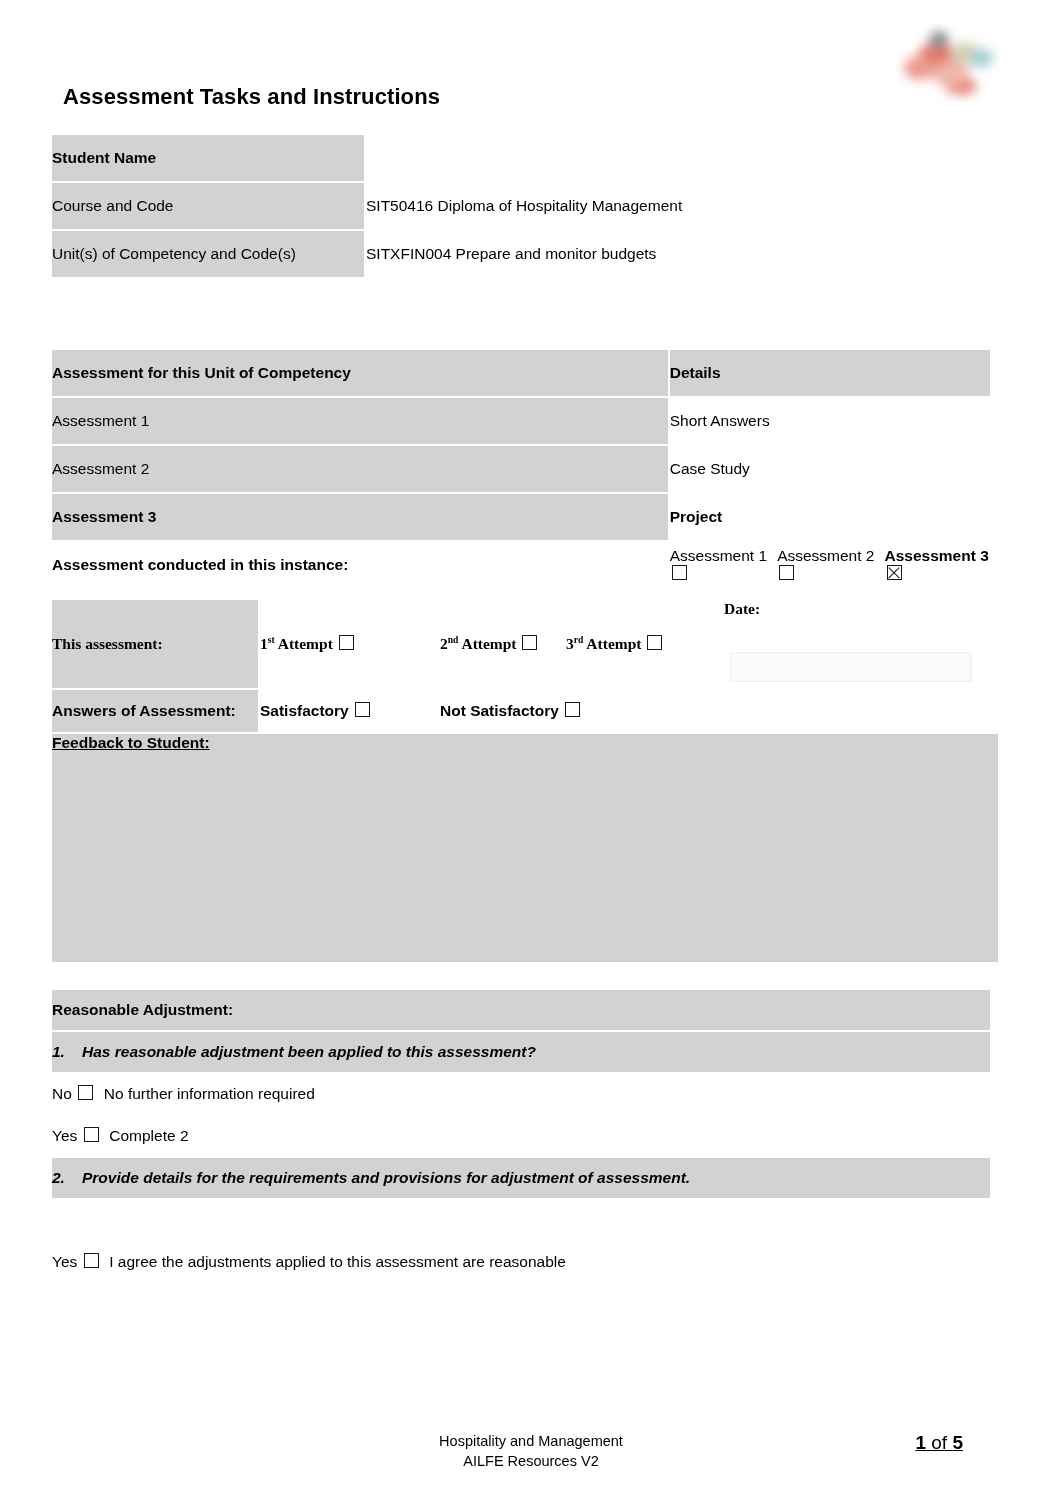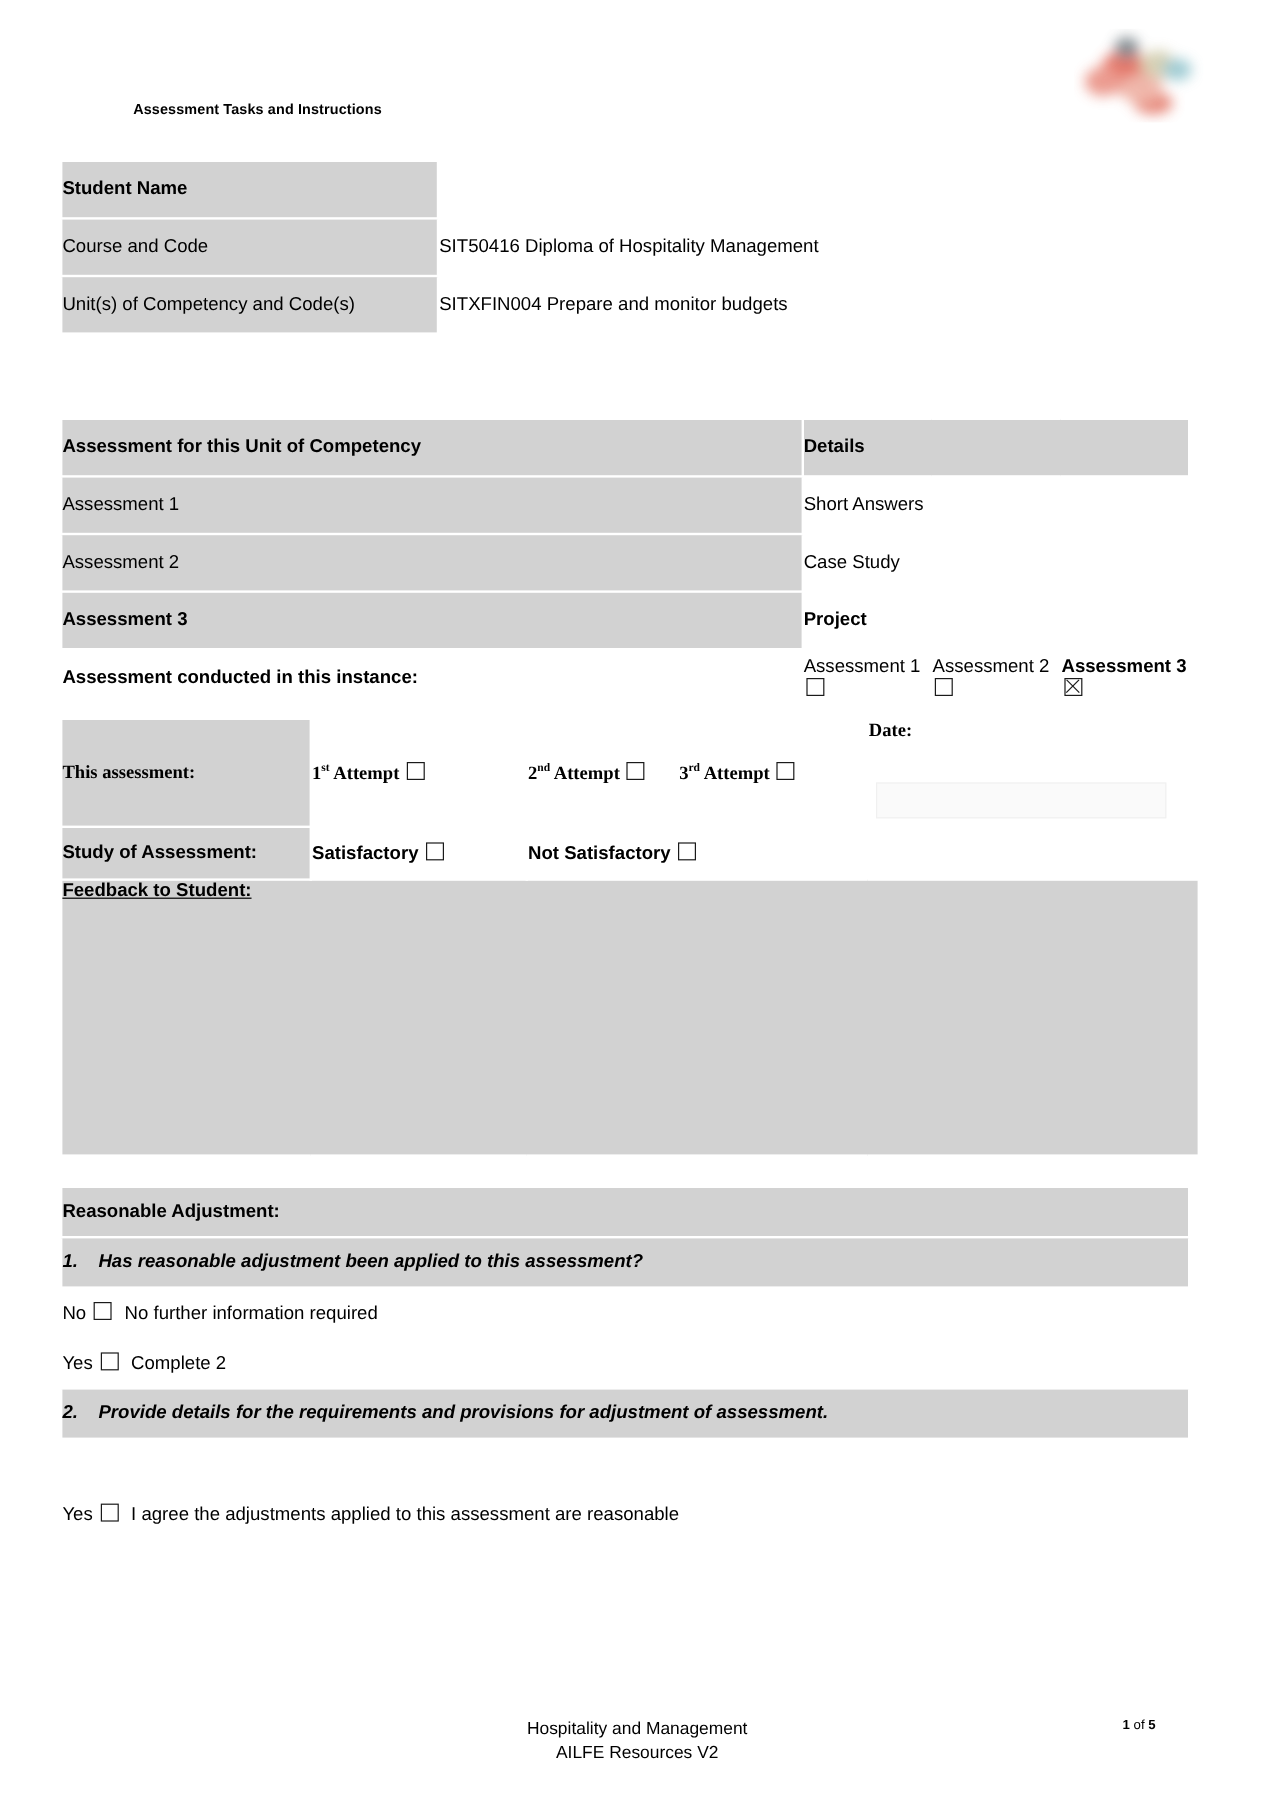--- a/index.html
+++ b/index.html
@@ -31,24 +31,23 @@
     top: 24px;
     width: 108px;
     height: 78px;
   }
 
   
   .doc-title {
     position: absolute;
     left: 63px;
     top: 84px;
-    font-size: 12px;
+    font-size: 22px;
     font-weight: bold;
     letter-spacing: .1px;
-    margin-left: 48px;
   }
 
   
   .tbl {
     position: absolute;
     border-collapse: collapse;
     table-layout: fixed;
     font-size: 15.5px;
   }
   .tbl td {
@@ -148,21 +147,22 @@
     font-size: 14.5px;
   }
   .footer .center {
     text-align: center;
     line-height: 1.35;
   }
   .footer .pageno {
     position: absolute;
     right: 36px;
     top: 0;
-    font-size: 11px;
+    font-size: 19px;
+    text-decoration: underline;
   }
 </style>
 </head>
 <body>
 
 <div class="page">
 
   <div class="logo">
     <svg width="108" height="78" viewBox="0 0 108 78" xmlns="http://www.w3.org/2000/svg">
       <defs>
@@ -252,21 +252,21 @@
       <td class="c4 val b">
         <span>3</span><sup>rd</sup><span> Attempt</span>
         <span class="cbx"></span>
       </td>
       <td class="c5 date-cell b">
         <span>Date:</span>
         <span class="date-subbox"></span>
       </td>
     </tr>
     <tr class="r-result">
-      <td class="c1 shade lab b">Study of Assessment:</td>
+      <td class="c1 shade lab b">Answers of Assessment:</td>
       <td class="c2 val b">
         <span>Satisfactory</span>
         <span class="cbx"></span>
       </td>
       <td class="c3 val b" colspan="3">
         <span>Not Satisfactory</span>
         <span class="cbx"></span>
       </td>
     </tr>
     <tr class="r-feedback">

